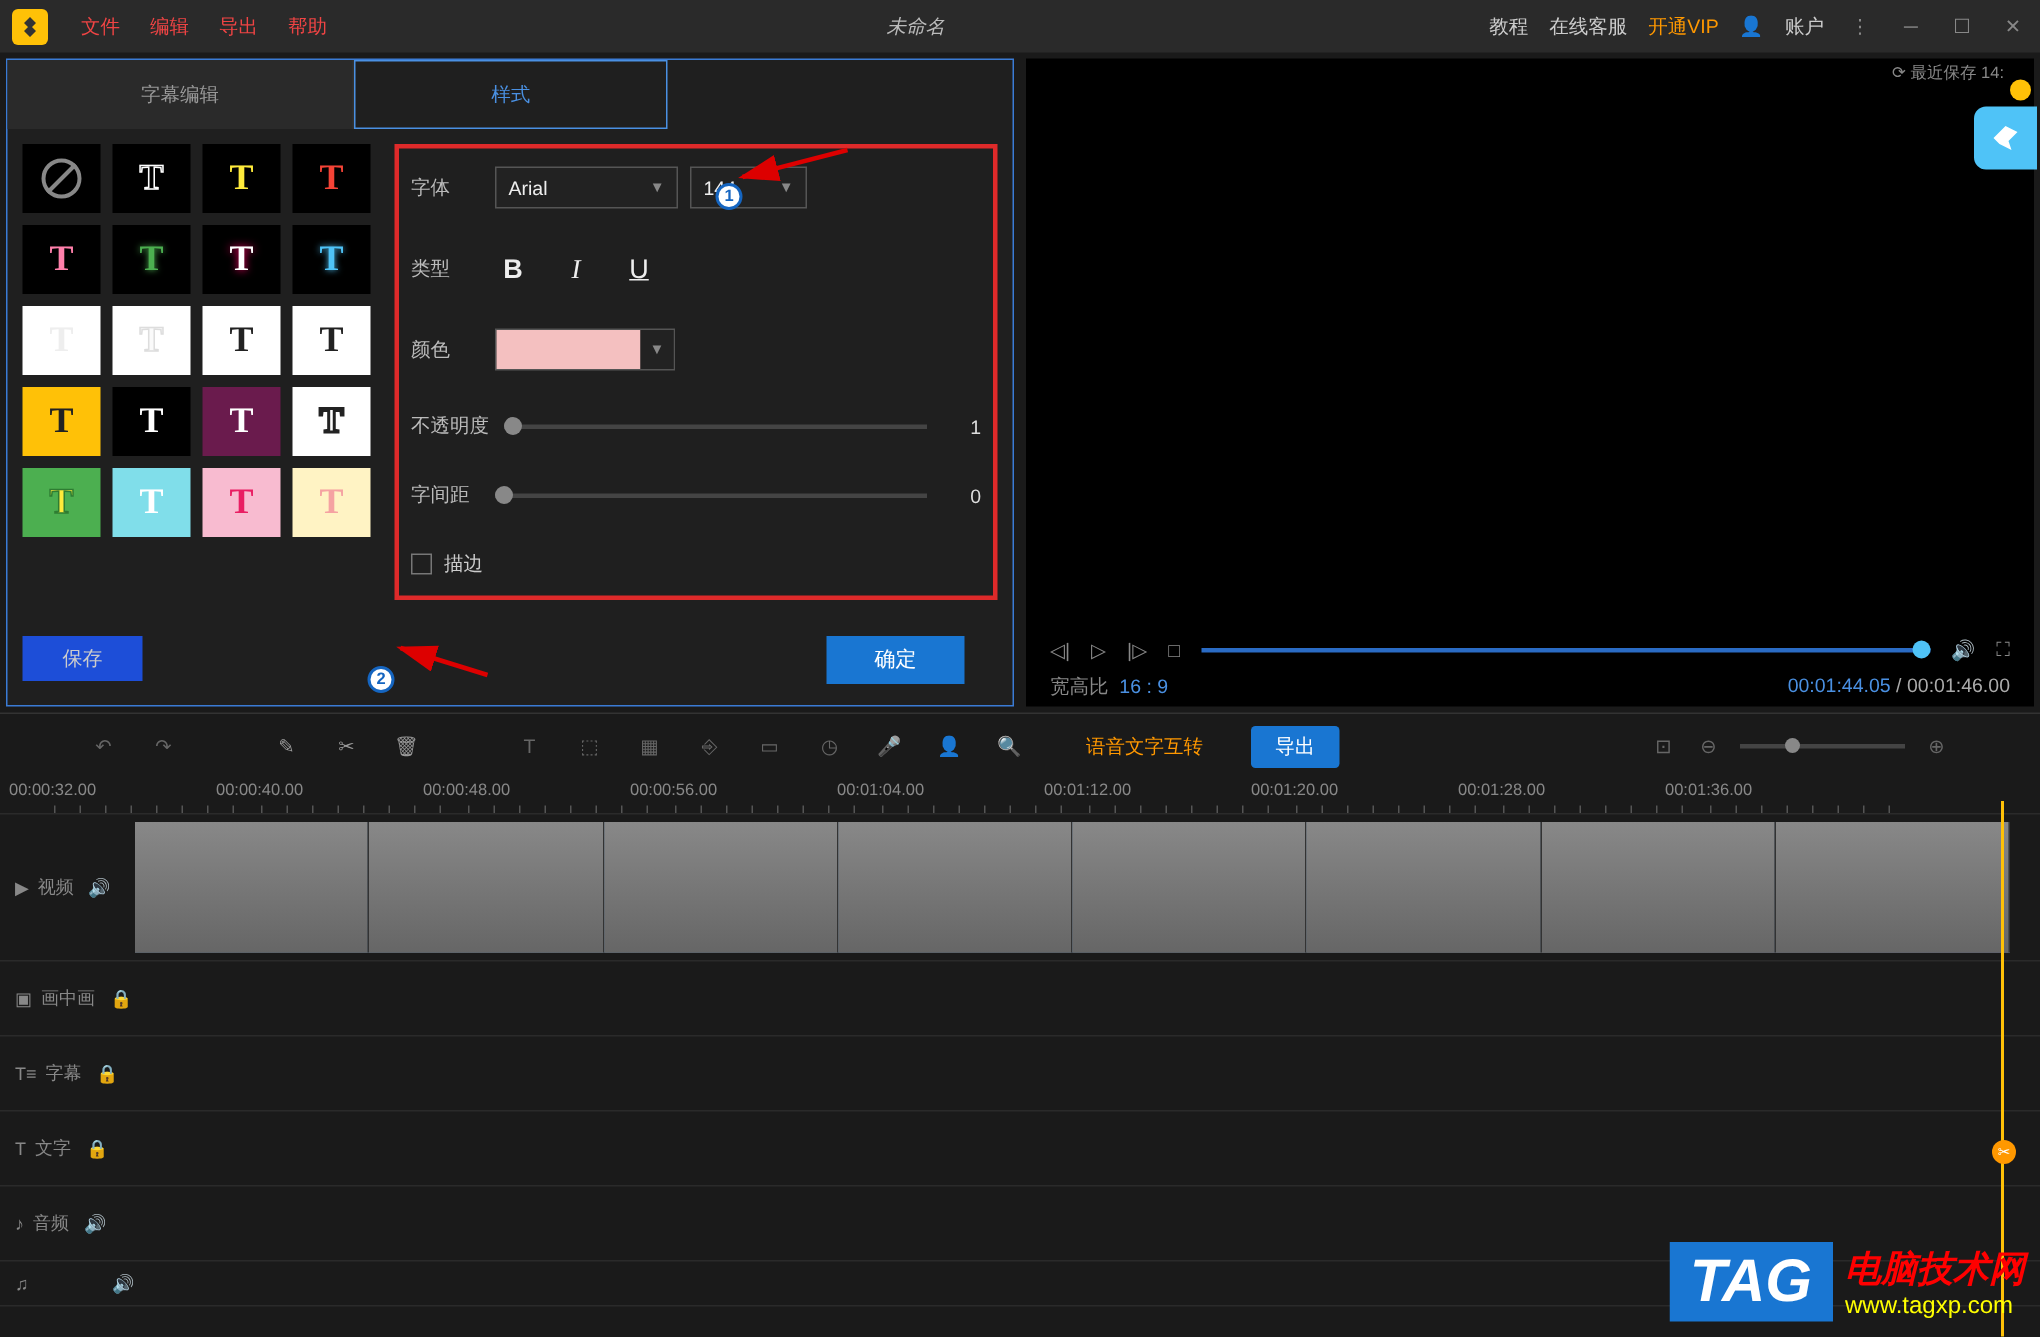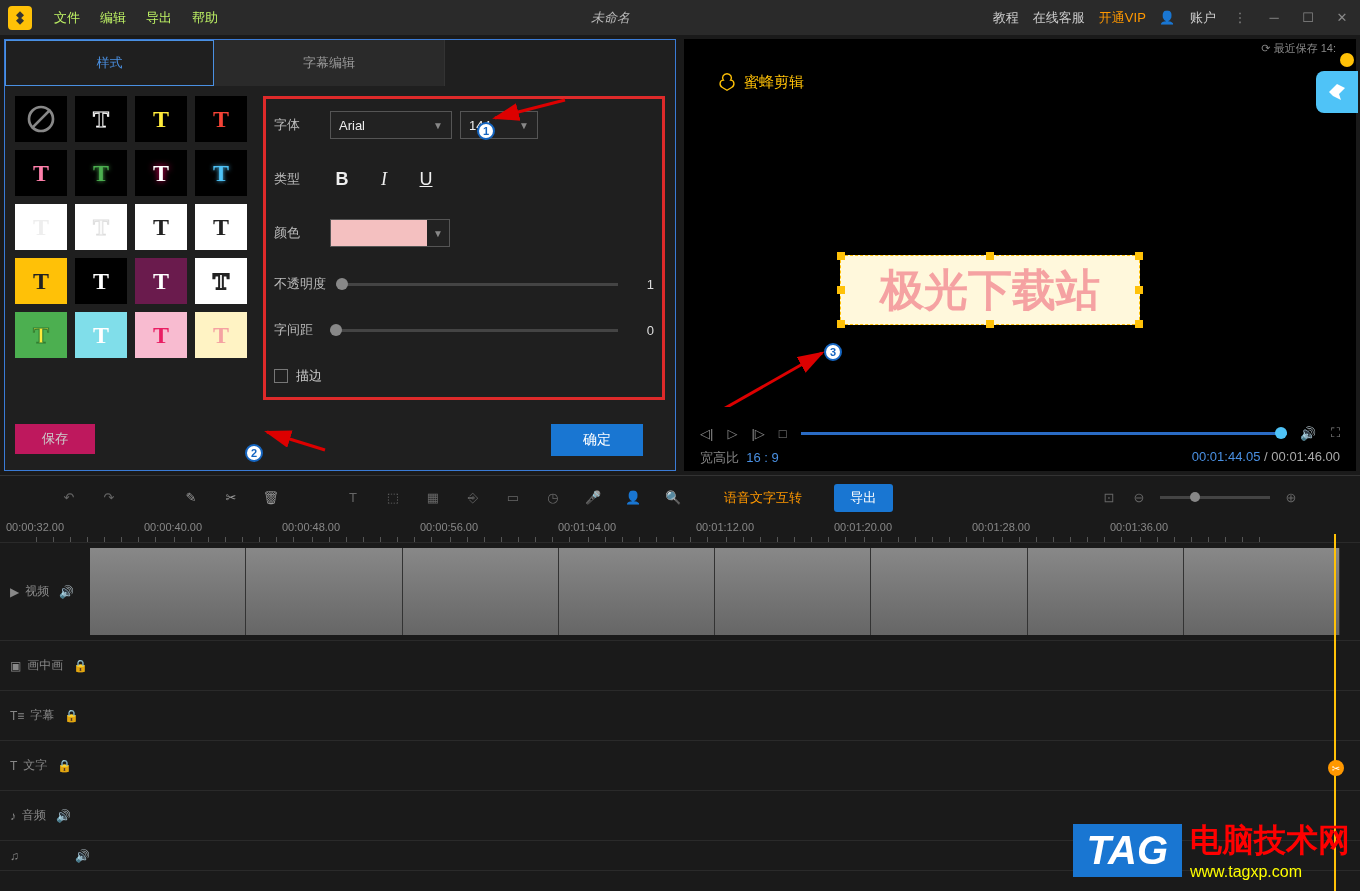--- a/index.html
+++ b/index.html
@@ -1,19 +1,19 @@
 <!DOCTYPE html>
 <html><head>
 <meta charset="utf-8">
 <style>
 * { margin: 0; padding: 0; box-sizing: border-box; font-family: "Microsoft YaHei", Arial, sans-serif; }
 body { background: #1a1a1a; color: #ccc; width: 1360px; height: 891px; overflow: hidden; font-size: 13px; }
 .titlebar { height: 35px; background: #2a2a2a; display: flex; align-items: center; padding: 0 8px; }
 .logo { width: 24px; height: 24px; background: #ffc107; border-radius: 4px; display: flex; align-items: center; justify-content: center; margin-right: 12px; }
-.menu-item { padding: 0 10px; color: #bef264; cursor: pointer; font-size: 13px; }
+.menu-item { padding: 0 10px; color: #ef4444; cursor: pointer; font-size: 13px; }
 .title-center { flex: 1; text-align: center; color: #bbb; font-style: italic; }
 .right-menu { display: flex; align-items: center; gap: 14px; }
 .vip { color: #ff9800; }
 .win-btn { width: 20px; height: 20px; display: flex; align-items: center; justify-content: center; color: #888; cursor: pointer; }
 .main-row { display: flex; height: 440px; }
 .left-panel { width: 672px; background: #1f1f1f; border: 1px solid #3a7bd5; margin: 4px; position: relative; }
 .tabs { display: flex; height: 46px; }
 .tab { flex: 1; display: flex; align-items: center; justify-content: center; background: #2a2a2a; color: #999; cursor: pointer; border-right:1px solid #333;}
 .tab.active { border: 1px solid #4a90e2; color: #4a90e2; background: #1f1f1f; }
 .panel-body { display: flex; }
@@ -31,21 +31,21 @@
 .btn-group { display: flex; gap: 18px; }
 .style-btn { width: 24px; height: 24px; color: #eee; font-size: 18px; display: flex; align-items: center; justify-content: center; cursor: pointer; }
 .color-box { width: 120px; height: 28px; border: 1px solid #555; display: flex; }
 .color-swatch { flex: 1; background: #f4c0c0; }
 .color-dd { width: 22px; background: #222; display: flex; align-items: center; justify-content: center; }
 .slider { flex: 1; display: flex; align-items: center; }
 .slider-track { flex: 1; height: 3px; background: #444; position: relative; margin-right: 12px; }
 .slider-thumb { position: absolute; width: 12px; height: 12px; border-radius: 50%; background: #888; top: -5px; }
 .slider-val { width: 24px; text-align: right; color: #ddd; }
 .checkbox { width: 14px; height: 14px; border: 1px solid #777; margin-right: 8px; }
-.save-btn { margin: 14px 0 0 10px; width: 80px; height: 30px; background: #be185d; color: #ccc; border: none; cursor: pointer; }
+.save-btn { margin: 14px 0 0 10px; width: 80px; height: 30px; background: #1d4ed8; color: #ccc; border: none; cursor: pointer; }
 .ok-btn { position: absolute; bottom: 14px; right: 32px; width: 92px; height: 32px; background: #1976d2; color: #fff; border: none; cursor: pointer; font-size: 14px; }
 .right-panel { flex: 1; margin: 4px; background: #000000; position: relative; }
 .save-status { position: absolute; top: 2px; right: 20px; color: #888; font-size: 11px; }
 .close-yellow { position: absolute; top: 14px; right: 2px; width: 14px; height: 14px; background: #ffc107; border-radius: 50%; }
 .bird { position: absolute; top: 32px; right: -2px; width: 42px; height: 42px; background: #4fc3f7; border-radius: 8px 0 0 8px; display:flex;align-items:center;justify-content:center;}
 .preview { position: absolute; top: 16px; left: 16px; right: 42px; bottom: 64px; background: #000; }
 .wm { position: absolute; top: 16px; left: 16px; display: flex; align-items: center; gap: 6px; color: #ffc107; font-size: 15px; }
 .text-obj { position: absolute; left: 140px; top: 200px; width: 300px; height: 70px; background: #fff8dc; border: 1px dashed #ffc107; display: flex; align-items: center; justify-content: center; }
 .text-obj-txt { color: #f5a2a2; font-size: 44px; font-weight: bold; }
 .handle { position:absolute; width:8px; height:8px; background:#ffc107; }
@@ -73,21 +73,21 @@
 .track { height: 50px; display: flex; align-items: center; border-bottom: 1px solid #2a2a2a; }
 .track.video { height: 98px; }
 .track-head { width: 90px; display: flex; align-items: center; gap: 6px; color: #888; font-size: 12px; padding-left: 10px; }
 .track-body { flex: 1; position: relative; height: 100%; }
 .clip { position: absolute; top: 5px; bottom: 5px; background: linear-gradient(90deg,#7a8a9a,#8a9aaa,#6a7a8a,#aa9a8a,#9a8aaa); display:flex;}
 .clip-thumb { flex:1; background:#5a6a7a; border-right:1px solid #333; background-image: linear-gradient(#888,#666);}
 .playhead { position:absolute; top:534px; bottom:0; width:2px; background:#ffc107; }
 .tag-wm { position: fixed; bottom: 10px; right: 10px; display: flex; align-items: center; }
 .tag-box { background: #1976d2; color: #fff; font-weight: bold; font-size: 40px; padding: 4px 14px; font-style: italic; }
 .tag-txt { margin-left: 8px; }
-.tag-txt-1 { color: #f00; font-size: 32px; font-weight: bold; }
+.tag-txt-1 { color: #f00; font-size: 24px; font-weight: bold; font-style: italic; }
 .tag-txt-2 { color: #ff0; font-size: 16px; }
 .arrow { position:absolute; stroke:#d00; stroke-width:3; fill:none; marker-end:url(#ah);}
 .badge-num { position:absolute; width:18px; height:18px; border-radius:50%; background:#fff; border:2px solid #1565c0; color:#1565c0; font-size:11px; font-weight:bold; display:flex;align-items:center;justify-content:center;}
 .chev { font-size:10px; color:#888;}
 </style>
 </head>
 <body>
 
 <svg style="position:absolute;width:0;height:0;">
     <defs>
@@ -118,22 +118,22 @@
     <span class="win-btn">─</span>
     <span class="win-btn">☐</span>
     <span class="win-btn">✕</span>
   </div>
 </div>
 
 <div class="main-row">
 
   <div class="left-panel">
     <div class="tabs">
+      <div class="tab">字幕编辑</div>
       <div class="tab active" style="flex:0.9">样式</div>
-      <div class="tab">字幕编辑</div>
       <div style="flex:1"></div>
     </div>
     <div class="panel-body">
       <div class="presets">
         <div class="preset none">
             <svg viewBox="0 0 24 24">
               <circle cx="12" cy="12" r="9" stroke="#888" stroke-width="2" fill="none"></circle>
               <line x1="5" y1="19" x2="19" y2="5" stroke="#888" stroke-width="2"></line>
             </svg>
           </div>
@@ -224,43 +224,20 @@
   </div>
 
   <div class="right-panel">
     <span class="save-status">⟳ <span>最近保存 14:</span></span>
     <div class="close-yellow"></div>
     <div class="bird">
         <svg width="24" height="24" viewBox="0 0 24 24">
           <path fill="#fff" d="M4 12 L12 4 L20 8 L14 14 L16 20 L8 16 Z"></path>
         </svg>
       </div>
-    <div class="preview">
-      <div class="wm">
-        <svg width="22" height="22" viewBox="0 0 24 24">
-            <path fill="none" stroke="#ffc107" stroke-width="1.5" d="M12 3 C8 3 6 7 8 10 C4 10 3 16 7 18 L12 21 L17 18 C21 16 20 10 16 10 C18 7 16 3 12 3 Z"></path>
-          </svg>
-        <span>蜜蜂剪辑</span>
-      </div>
-      <div class="text-obj">
-        <div class="handle" style="top:-4px;left:-4px"></div>
-          <div class="handle" style="top:-4px;right:-4px"></div>
-        <div class="handle" style="bottom:-4px;left:-4px"></div>
-          <div class="handle" style="bottom:-4px;right:-4px"></div>
-        <div class="handle" style="top:-4px;left:50%;margin-left:-4px"></div>
-          <div class="handle" style="bottom:-4px;left:50%;margin-left:-4px"></div>
-        <div class="handle" style="left:-4px;top:50%;margin-top:-4px"></div>
-          <div class="handle" style="right:-4px;top:50%;margin-top:-4px"></div>
-        <span class="text-obj-txt">极光下载站</span>
-      </div>
-      <svg style="position:absolute;top:0;left:0;width:100%;height:100%;pointer-events:none;">
-        <line class="arrow" x1="20" y1="356" x2="122" y2="298"></line>
-      </svg>
-      <div class="badge-num" style="top:288px;left:124px;">3</div>
-    </div>
     <div class="controls">
       <span class="ctrl-btn">◁|</span>
       <span class="ctrl-btn">▷</span>
       <span class="ctrl-btn">|▷</span>
       <span class="ctrl-btn">□</span>
       <div class="progress">
           <div class="prog-thumb"></div>
         </div>
       <span class="ctrl-btn">🔊</span>
       <span class="ctrl-btn">⛶</span>

